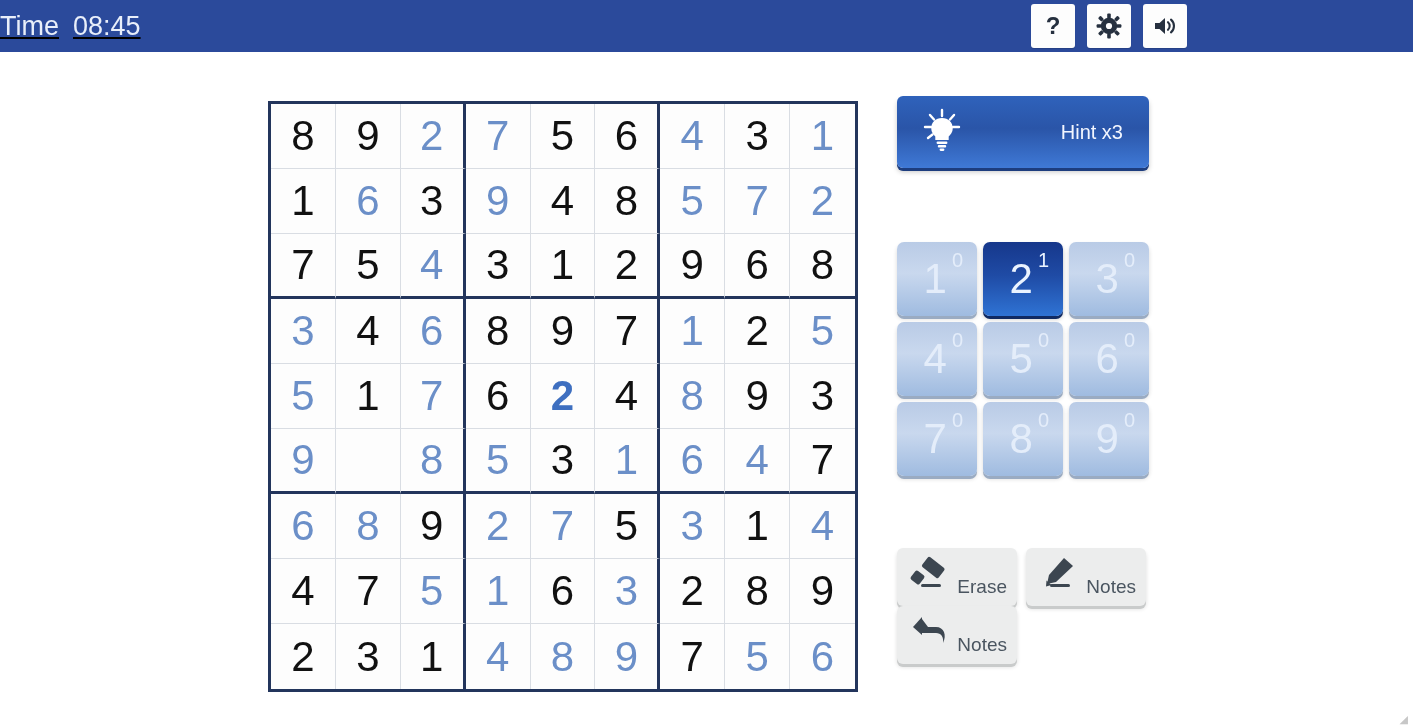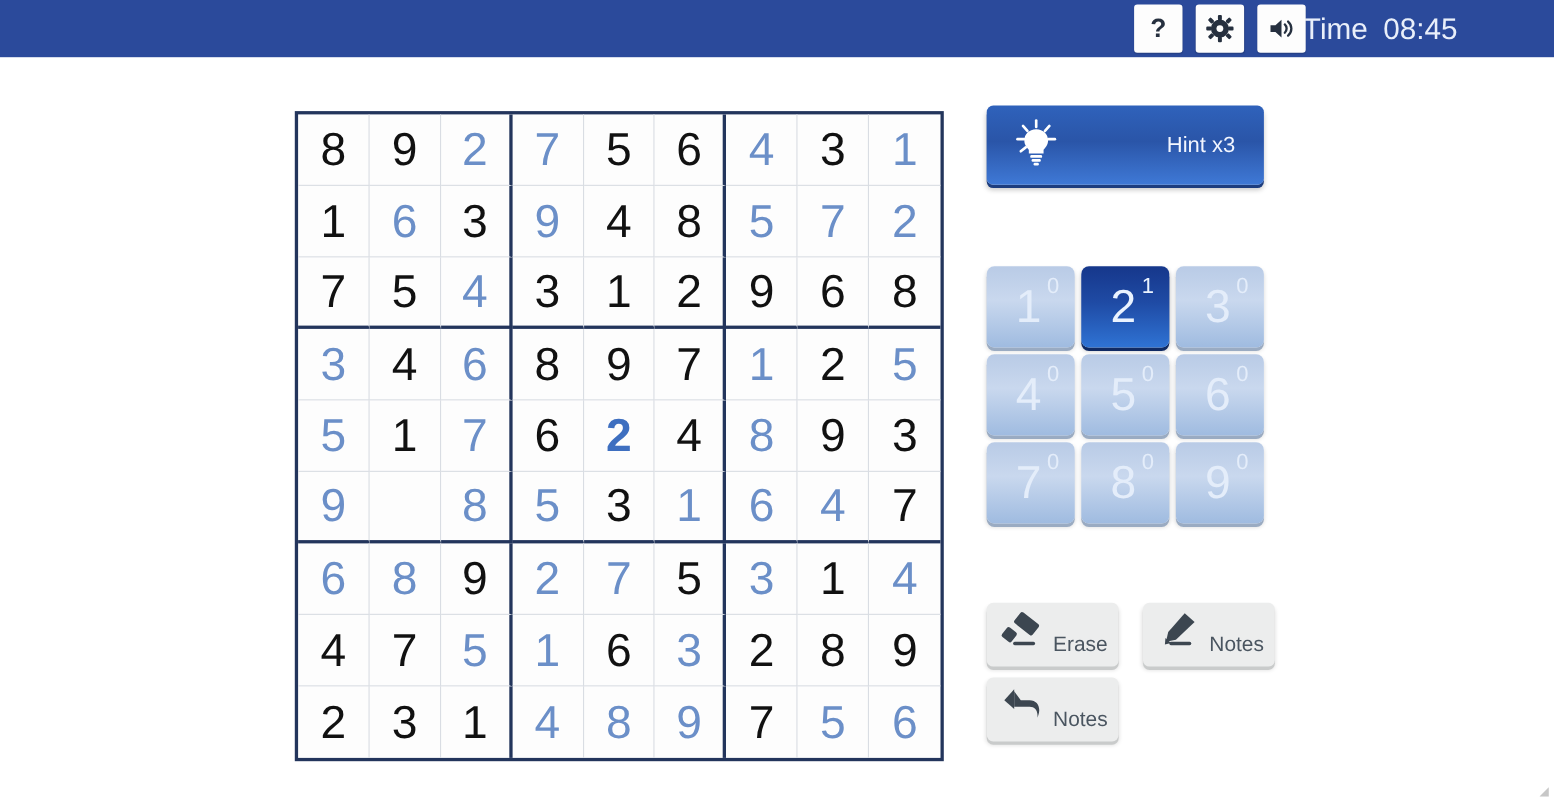--- a/index.html
+++ b/index.html
@@ -23,22 +23,23 @@
     display:flex; align-items:center; justify-content:center;
     color:#26303f; box-shadow:0 1px 1px rgba(0,0,0,.15);
   }
   .sqbtn svg { display:block; }
   .difficulty {
     color:#eef2fb; font-size:27px; margin-left:12px; letter-spacing:.2px;
     font-family:"Liberation Sans", sans-serif;
   }
   .tb-center {
     position:absolute; left:0; top:0; width:1325px; height:52px;
-    display:flex; align-items:center; justify-content:flex-end;
+    display:flex; align-items:center; justify-content:flex-start;
     pointer-events:none;
+    text-decoration:underline;
   }
   .time-wrap { display:flex; align-items:center; gap:14px; color:#e9effa; font-size:27px; }
   .tb-right { position:absolute; right:226px; top:0; height:52px; display:flex; align-items:center; gap:12px; }
 
   
   .board {
     position:absolute; left:268px; top:101px;
     width:590px; height:591px;
     border:3px solid #23355c;
     box-sizing:border-box;
@@ -98,21 +99,21 @@
     position:absolute; right:14px; top:8px;
     font-size:20px; color:#e4edfa; line-height:1;
   }
   .numkey.selected {
     background:linear-gradient(to bottom, #16378b 0%, #1f4ba5 45%, #2f73d4 100%);
     box-shadow:0 3px 0 #102a63, 0 3px 4px rgba(0,0,0,.25);
   }
   .numkey.selected .big, .numkey.selected .sup { color:#eaf3ff; }
 
   .actions { position:absolute; left:0; top:452px; width:262px; }
-  .act-row { display:flex; gap:22px; margin-bottom:10px; }
+  .act-row { display:flex; gap:9px; }
   .actbtn {
     position:relative; width:120px; height:58px;
     border-radius:6px; background:#eceded;
     box-shadow:0 3px 0 #c9cbcb, 0 3px 4px rgba(0,0,0,.14);
     display:flex; align-items:center;
   }
   .actbtn .ico { position:absolute; left:12px; top:50%; transform:translateY(-50%); }
   .actbtn .lbl { position:absolute; right:10px; bottom:8px; font-size:19px; color:#4a5560; }
 
   

